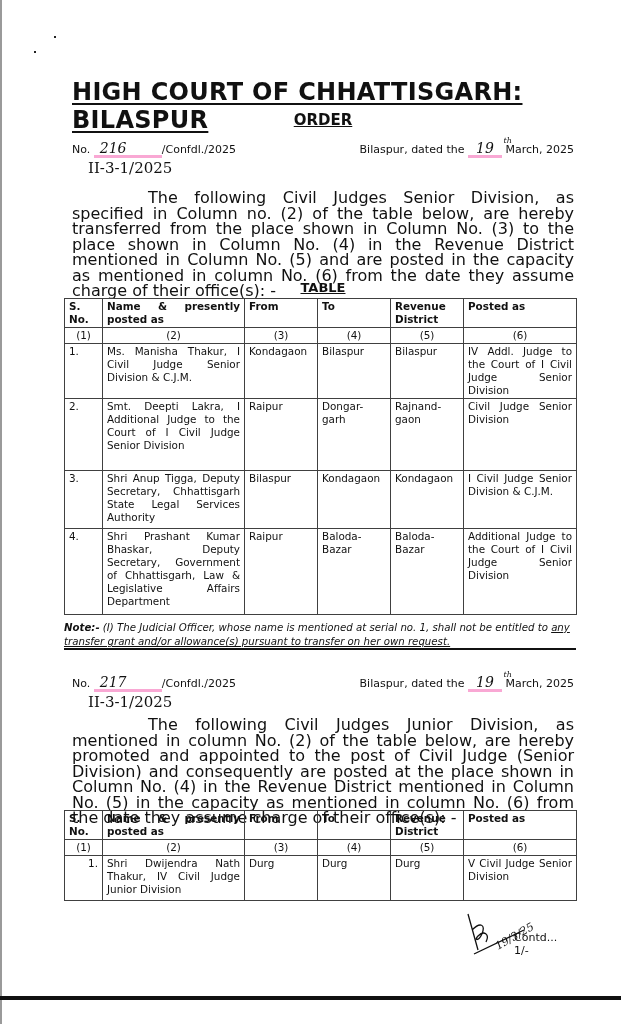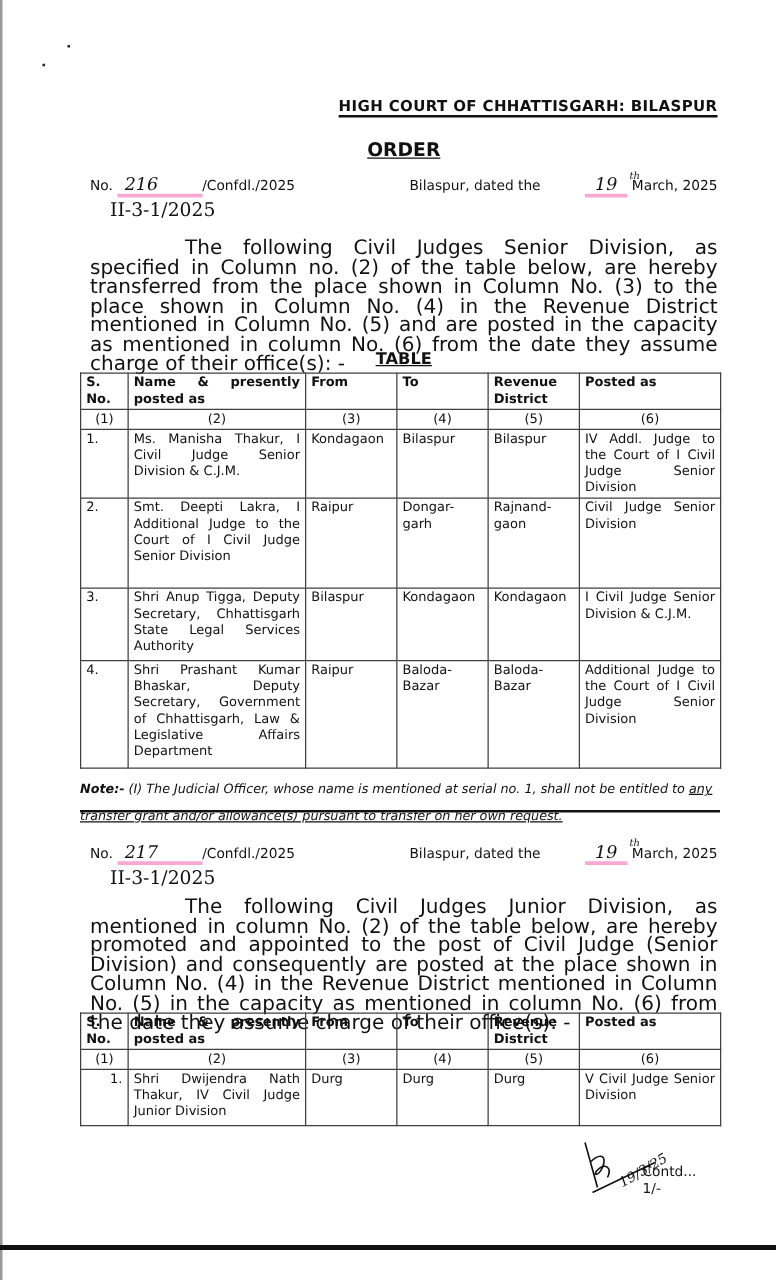--- a/index.html
+++ b/index.html
@@ -1,44 +1,44 @@
 <!DOCTYPE html>
 <html><head>
 <meta charset="utf-8">
 <style>
   html, body { margin:0; padding:0; background:#fff; }
   body { width:621px; height:1024px; position:relative; overflow:hidden;
          font-family:"DejaVu Sans", sans-serif; color:#111; }
   .leftedge { position:absolute; left:0; top:0; width:2px; height:1024px; background:#9a9a9a; }
   .dot { position:absolute; width:2px; height:2px; background:#222; }
   .page { position:absolute; left:72px; top:0; width:502px; }
-  .title { position:absolute; left:0; top:78px; width:502px; text-align:right;
-           font-weight:bold; font-size:12px; letter-spacing:0.3px; }
+  .title { position:absolute; left:0; top:78px; width:502px; text-align:left;
+           font-weight:bold; font-size:24px; letter-spacing:0.3px; }
   .title span { text-decoration:underline; text-decoration-thickness:2px; text-underline-offset:3px; }
   .order { position:absolute; left:0; top:111px; width:502px; text-align:center; font-weight:bold;
            font-size:15px; text-decoration:underline; }
   .refline { position:absolute; left:0; width:502px; font-size:11px; }
   .refline .l { position:absolute; left:0; top:0; }
   .refline .r { position:absolute; right:0; top:0; }
   .hand { font-family:"DejaVu Serif", serif; font-style:italic; font-size:14px; display:inline-block;
           border-bottom:3px solid #f9a8d4; padding:0 6px; line-height:13px; }
   .hand.num { width:56px; }
-  .hand.dt { width:22px; text-align:center; position:relative;margin-left:32px; }
+  .hand.dt { width:22px; text-align:center; position:relative; }
   .hand.dt sup { position:absolute; top:-8px; right:-10px; font-size:8px; }
   .sub { position:absolute; left:16px; top:17px; font-family:"DejaVu Serif", serif; font-size:15px; }
   .para { position:absolute; left:0; width:502px; font-size:16px; line-height:15.5px; text-align:justify; }
   .para .ind { display:inline-block; width:76px; }
   .tlabel { position:absolute; left:0; top:280px; width:502px; text-align:center; font-weight:bold;
             font-size:13px; text-decoration:underline; }
   table { position:absolute; left:-8px; border-collapse:collapse; font-size:10.4px; table-layout:fixed; }
   td, th { border:1px solid #404040; padding:1px 4px; vertical-align:top; line-height:13px;margin-left:28px; }
   th { text-align:left; font-weight:bold; }
   .cn td { text-align:center; }
   .just { text-align:justify; }
-  .note { position:absolute; left:-8px; top:621px; width:512px; font-size:10.2px; font-style:italic; line-height:22px; }
+  .note { position:absolute; left:-8px; top:621px; width:512px; font-size:10.2px; font-style:italic; line-height:14px; }
   .note b { font-style:italic; }
   .note .u { text-decoration:underline; }
   .noteline { position:absolute; left:-8px; top:648px; width:512px; height:2px; background:#111; }
   .contd { position:absolute; left:442px; top:931px; font-size:11px; }
   .sign { position:absolute; left:392px; top:910px; }
   .bottombar { position:absolute; left:0; top:996px; width:621px; height:4px; background:#111; }
 </style>
 </head>
 <body>
 

